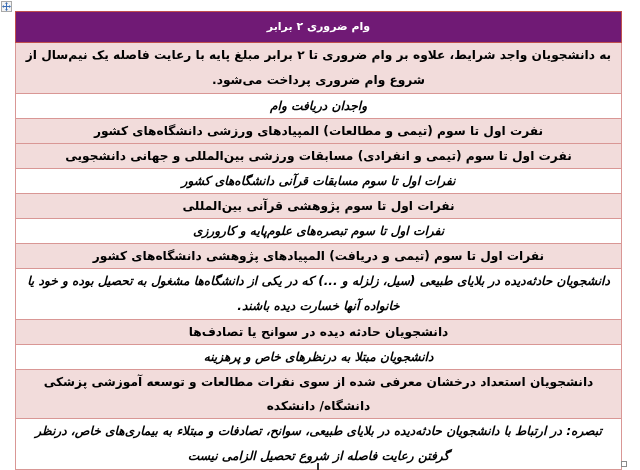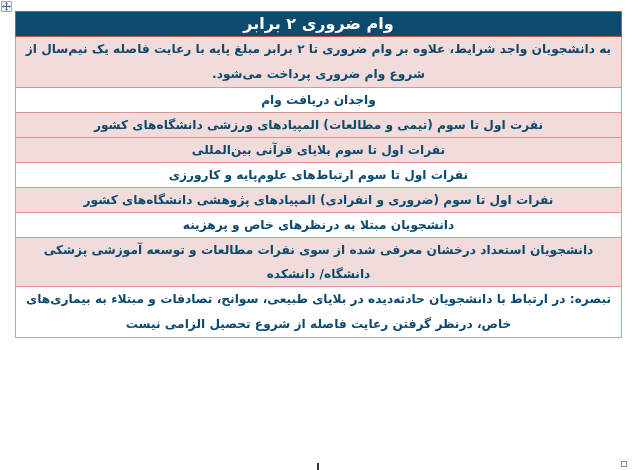--- a/index.html
+++ b/index.html
@@ -35,36 +35,36 @@
       width: 607px;
       border-collapse: collapse;
       direction: rtl;
       table-layout: fixed;
     }
     .doc-table td {
       border: 1px solid #d99795;
       text-align: center;
       font-weight: bold;
       font-size: 12.2px;
-      color: #0c4a6e;
+      color: #000000;
       padding: 0 6px;
       line-height: 24px;
       height: 24px;
       box-sizing: border-box;
       white-space: normal;
     }
     .doc-table tr.header td {
-      background: #0c4a6e;
+      background: #701a75;
       color: #ffffff;
       border-color: #c0504d;
-      font-size: 16px;
-      height: 25px;
+      font-size: 11px;
+      height: 31px;
     }
     .doc-table tr.pink td { background: #f2dcdb; }
-    .doc-table tr.white td { background: #ffffff; }
+    .doc-table tr.white td { background: #ffffff; font-style: italic; }
     .doc-table td.multi {
       line-height: 25px;
       padding: 0 4px;
     }
     .caret-mark {
       position: absolute;
       left: 317px;
       top: 463px;
       width: 2px;
       height: 7px;
@@ -98,27 +98,39 @@
     <tr class="pink">
       <td class="multi">به دانشجویان واجد شرایط، علاوه بر وام ضروری تا ۲ برابر مبلغ پایه با رعایت فاصله یک نیم‌سال از شروع وام ضروری پرداخت می‌شود.</td>
     </tr>
     <tr class="white">
       <td>واجدان دریافت وام</td>
     </tr>
     <tr class="pink">
       <td>نفرت اول تا سوم (تیمی و مطالعات) المپیادهای ورزشی دانشگاه‌های کشور</td>
     </tr>
     <tr class="pink">
-      <td>نفرات اول تا سوم بلایای قرآنی بین‌المللی</td>
+      <td>نفرت اول تا سوم (تیمی و انفرادی) مسابقات ورزشی بین‌المللی و جهانی دانشجویی</td>
     </tr>
     <tr class="white">
-      <td>نفرات اول تا سوم ارتباط‌های علوم‌پایه و کارورزی</td>
+      <td>نفرات اول تا سوم مسابقات قرآنی دانشگاه‌های کشور</td>
     </tr>
     <tr class="pink">
-      <td>نفرات اول تا سوم (ضروری و انفرادی) المپیادهای پژوهشی دانشگاه‌های کشور</td>
+      <td>نفرات اول تا سوم پژوهشی قرآنی بین‌المللی</td>
+    </tr>
+    <tr class="white">
+      <td>نفرات اول تا سوم تبصره‌های علوم‌پایه و کارورزی</td>
+    </tr>
+    <tr class="pink">
+      <td>نفرات اول تا سوم (تیمی و دریافت) المپیادهای پژوهشی دانشگاه‌های کشور</td>
+    </tr>
+    <tr class="white">
+      <td class="multi">دانشجویان حادثه‌دیده در بلایای طبیعی (سیل، زلزله و ...) که در یکی از دانشگاه‌ها مشغول به تحصیل بوده و خود یا خانواده آنها خسارت دیده باشند.</td>
+    </tr>
+    <tr class="pink">
+      <td>دانشجویان حادثه دیده در سوانح یا تصادف‌ها</td>
     </tr>
     <tr class="white">
       <td>دانشجویان مبتلا به درنظر‌های خاص و پرهزینه</td>
     </tr>
     <tr class="pink">
       <td>دانشجویان استعداد درخشان معرفی شده از سوی نفرات مطالعات و توسعه آموزشی پزشکی دانشگاه/ دانشکده</td>
     </tr>
     <tr class="white">
       <td class="multi">تبصره: در ارتباط با دانشجویان حادثه‌دیده در بلایای طبیعی، سوانح، تصادفات و مبتلاء به بیماری‌های خاص، درنظر گرفتن رعایت فاصله از شروع تحصیل الزامی نیست</td>
     </tr>

